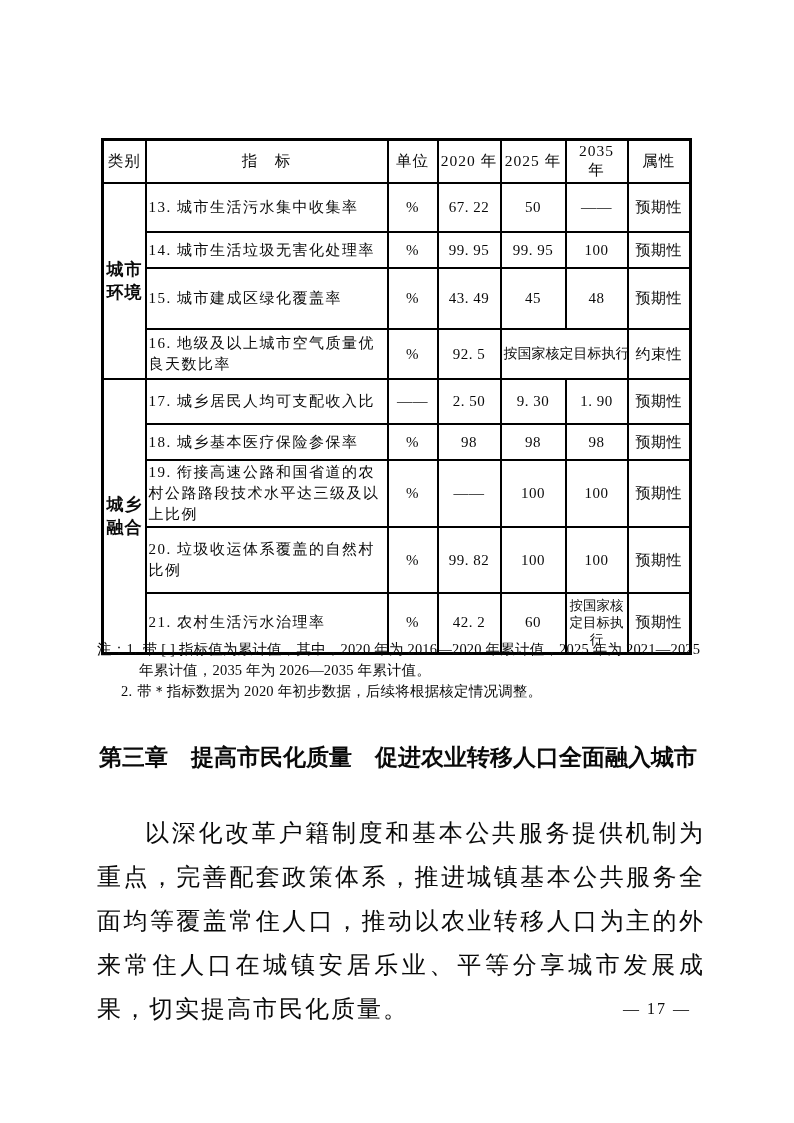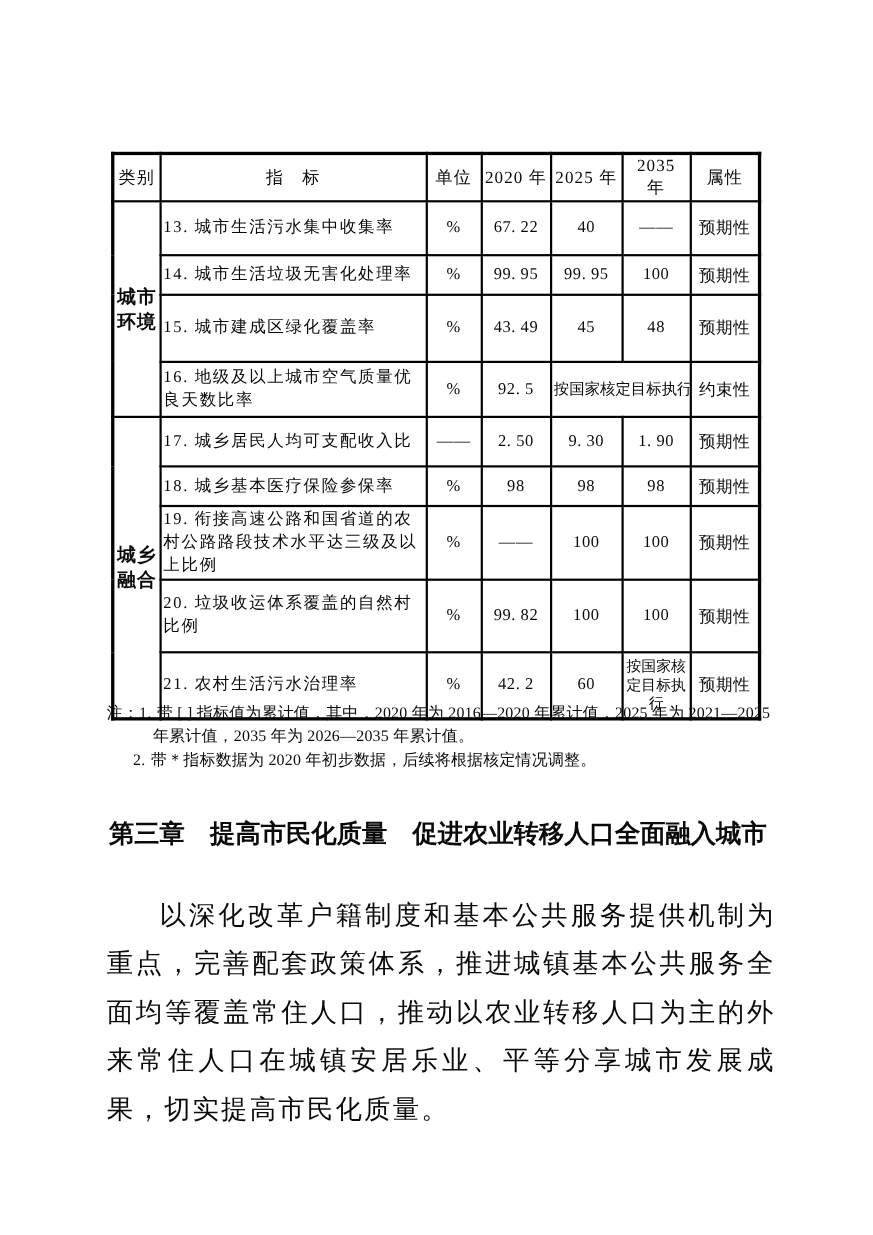--- a/index.html
+++ b/index.html
@@ -143,21 +143,21 @@
         <th>2020 年</th>
         <th>2025 年</th>
         <th>2035 年</th>
         <th>属性</th>
       </tr>
       <tr class="h-49">
         <td class="cat" rowspan="4">城市环境</td>
         <td class="ind">13. 城市生活污水集中收集率</td>
         <td class="val">%</td>
         <td class="val">67. 22</td>
-        <td class="val">40</td>
+        <td class="val">50</td>
         <td class="val">——</td>
         <td class="val">预期性</td>
       </tr>
       <tr class="h-48">
         <td class="ind">14. 城市生活垃圾无害化处理率</td>
         <td class="val">%</td>
         <td class="val">99. 95</td>
         <td class="val">99. 95</td>
         <td class="val">100</td>
         <td class="val">预期性</td>
@@ -228,14 +228,15 @@
     </div>
     <div class="note-2">
       <span class="note-num">2.</span><span>带＊指标数据为 2020 年初步数据，后续将根据核定情况调整。</span>
     </div>
   </div>
 
   <h2 class="chapter-heading" style="margin:0;">第三章　提高市民化质量　促进农业转移人口全面融入城市</h2>
 
   <p class="body-paragraph" style="margin:0;">以深化改革户籍制度和基本公共服务提供机制为重点，完善配套政策体系，推进城镇基本公共服务全面均等覆盖常住人口，推动以农业转移人口为主的外来常住人口在城镇安居乐业、平等分享城市发展成果，切实提高市民化质量。</p>
 
+  <div class="page-number">— 17 —</div>
 
 </div>
 
 </body></html>

